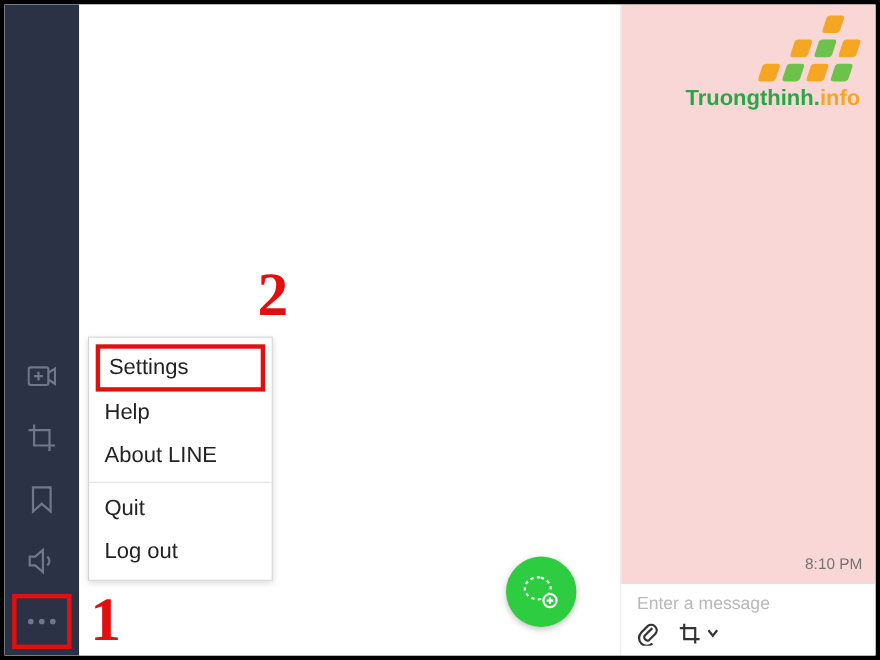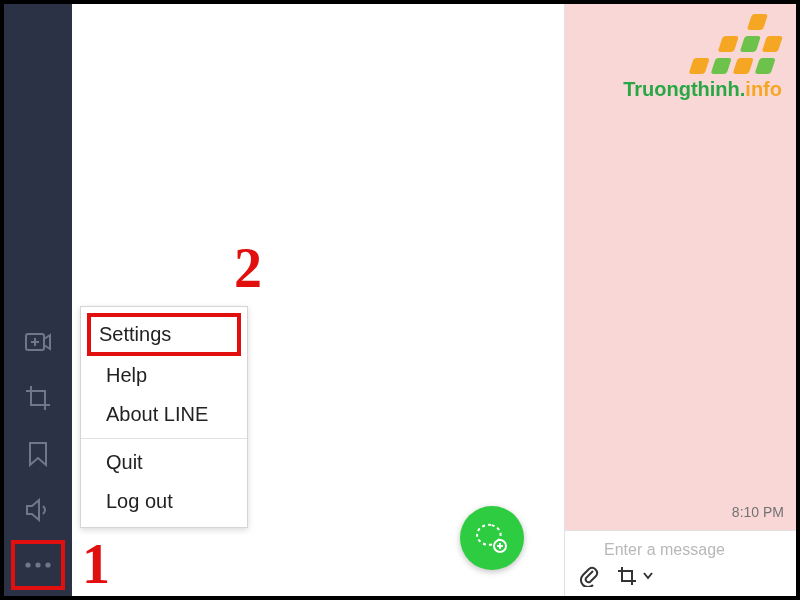--- a/index.html
+++ b/index.html
@@ -69,21 +69,20 @@
     background: #fff;
     display: flex;
     flex-direction: column;
     padding: 6px 14px 4px 14px;
   }
   .chat-input {
     color: #b8b8b8;
     font-size: 16px;
     padding: 4px 0 6px 0;
     font-family: "Comic Sans MS", "Segoe UI", sans-serif;
-    margin-left: 25px;
   }
   .chat-tools {
     display: flex;
     gap: 18px;
     align-items: center;
     color: #555;
   }
   
   .watermark {
     position: absolute;
@@ -113,21 +112,21 @@
     width: 168px;
     background: #fff;
     border: 1px solid #d5d5d5;
     box-shadow: 0 2px 6px rgba(0,0,0,.15);
     padding: 6px 0;
     font-size: 20px;
     color: #222;
     font-family: "Segoe UI", Arial, sans-serif;
   }
   .menu .item {
-    padding: 8px 25px;
+    padding: 8px 14px;
     cursor: pointer;
   }
   .menu .divider { height: 1px; background: #e2e2e2; margin: 4px 0; }
   .menu .highlight {
     margin: 0 6px;
     padding: 6px 8px;
     border: 4px solid #e20f0f;
   }
   
   .anno {

